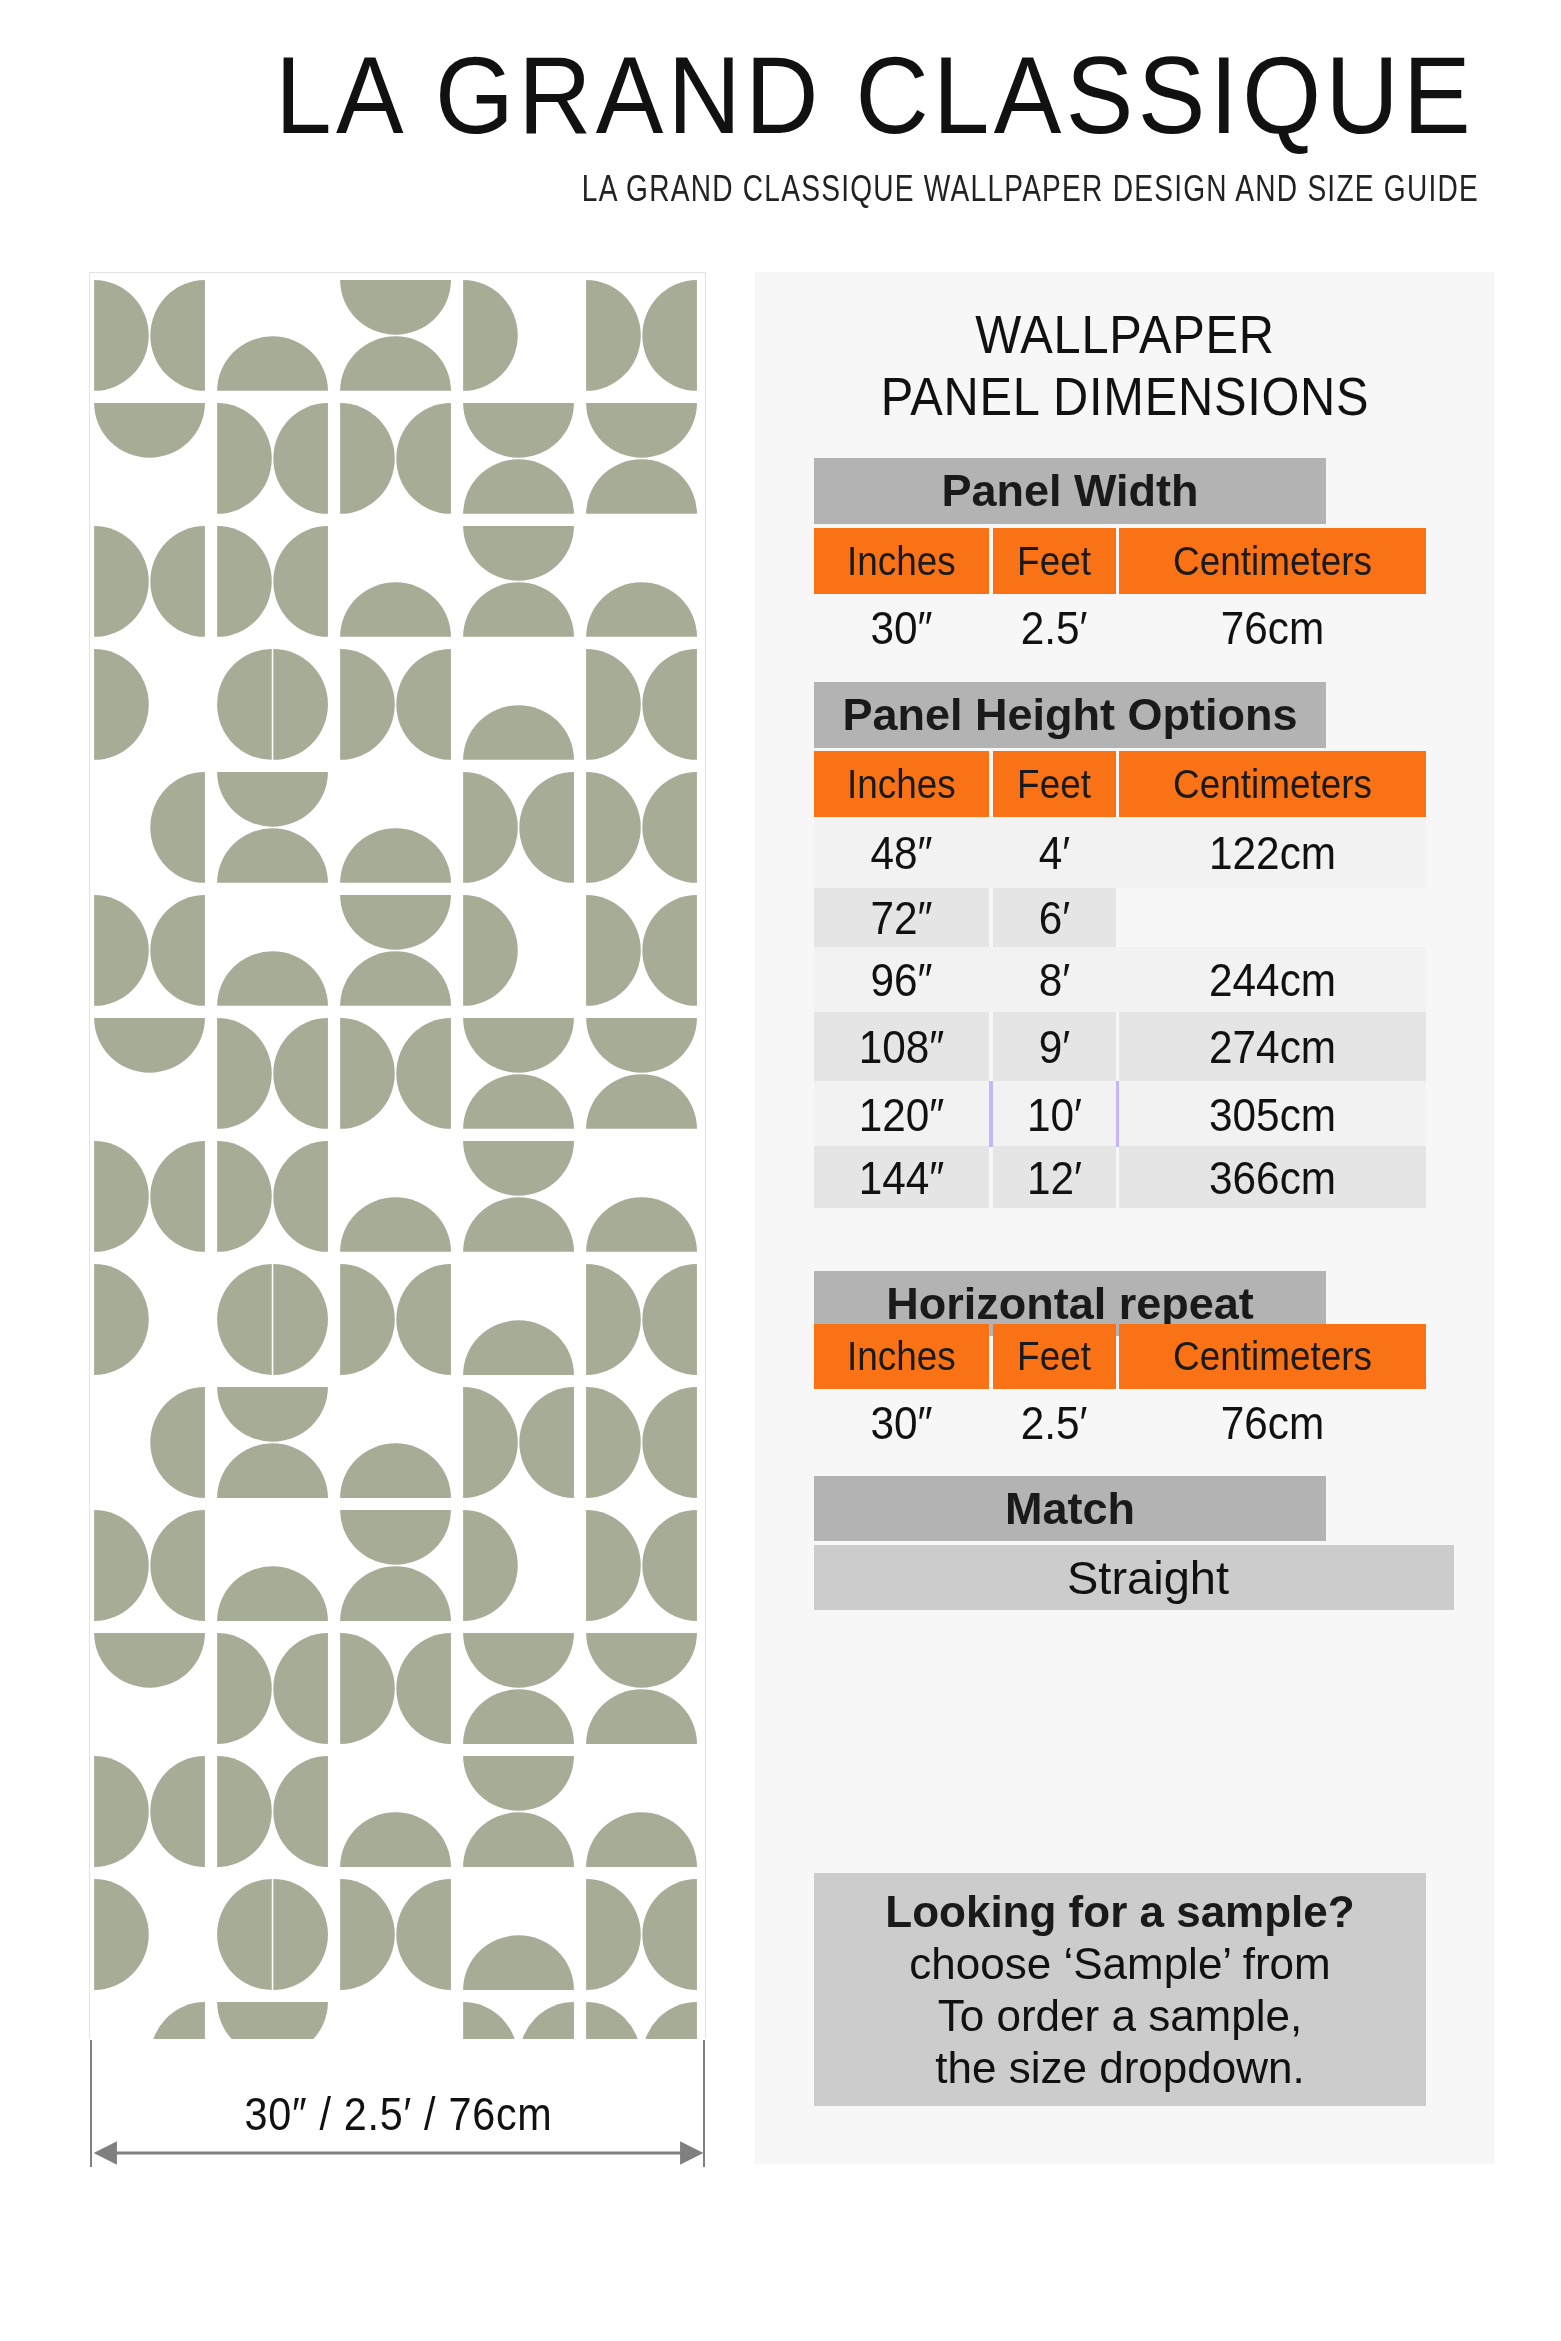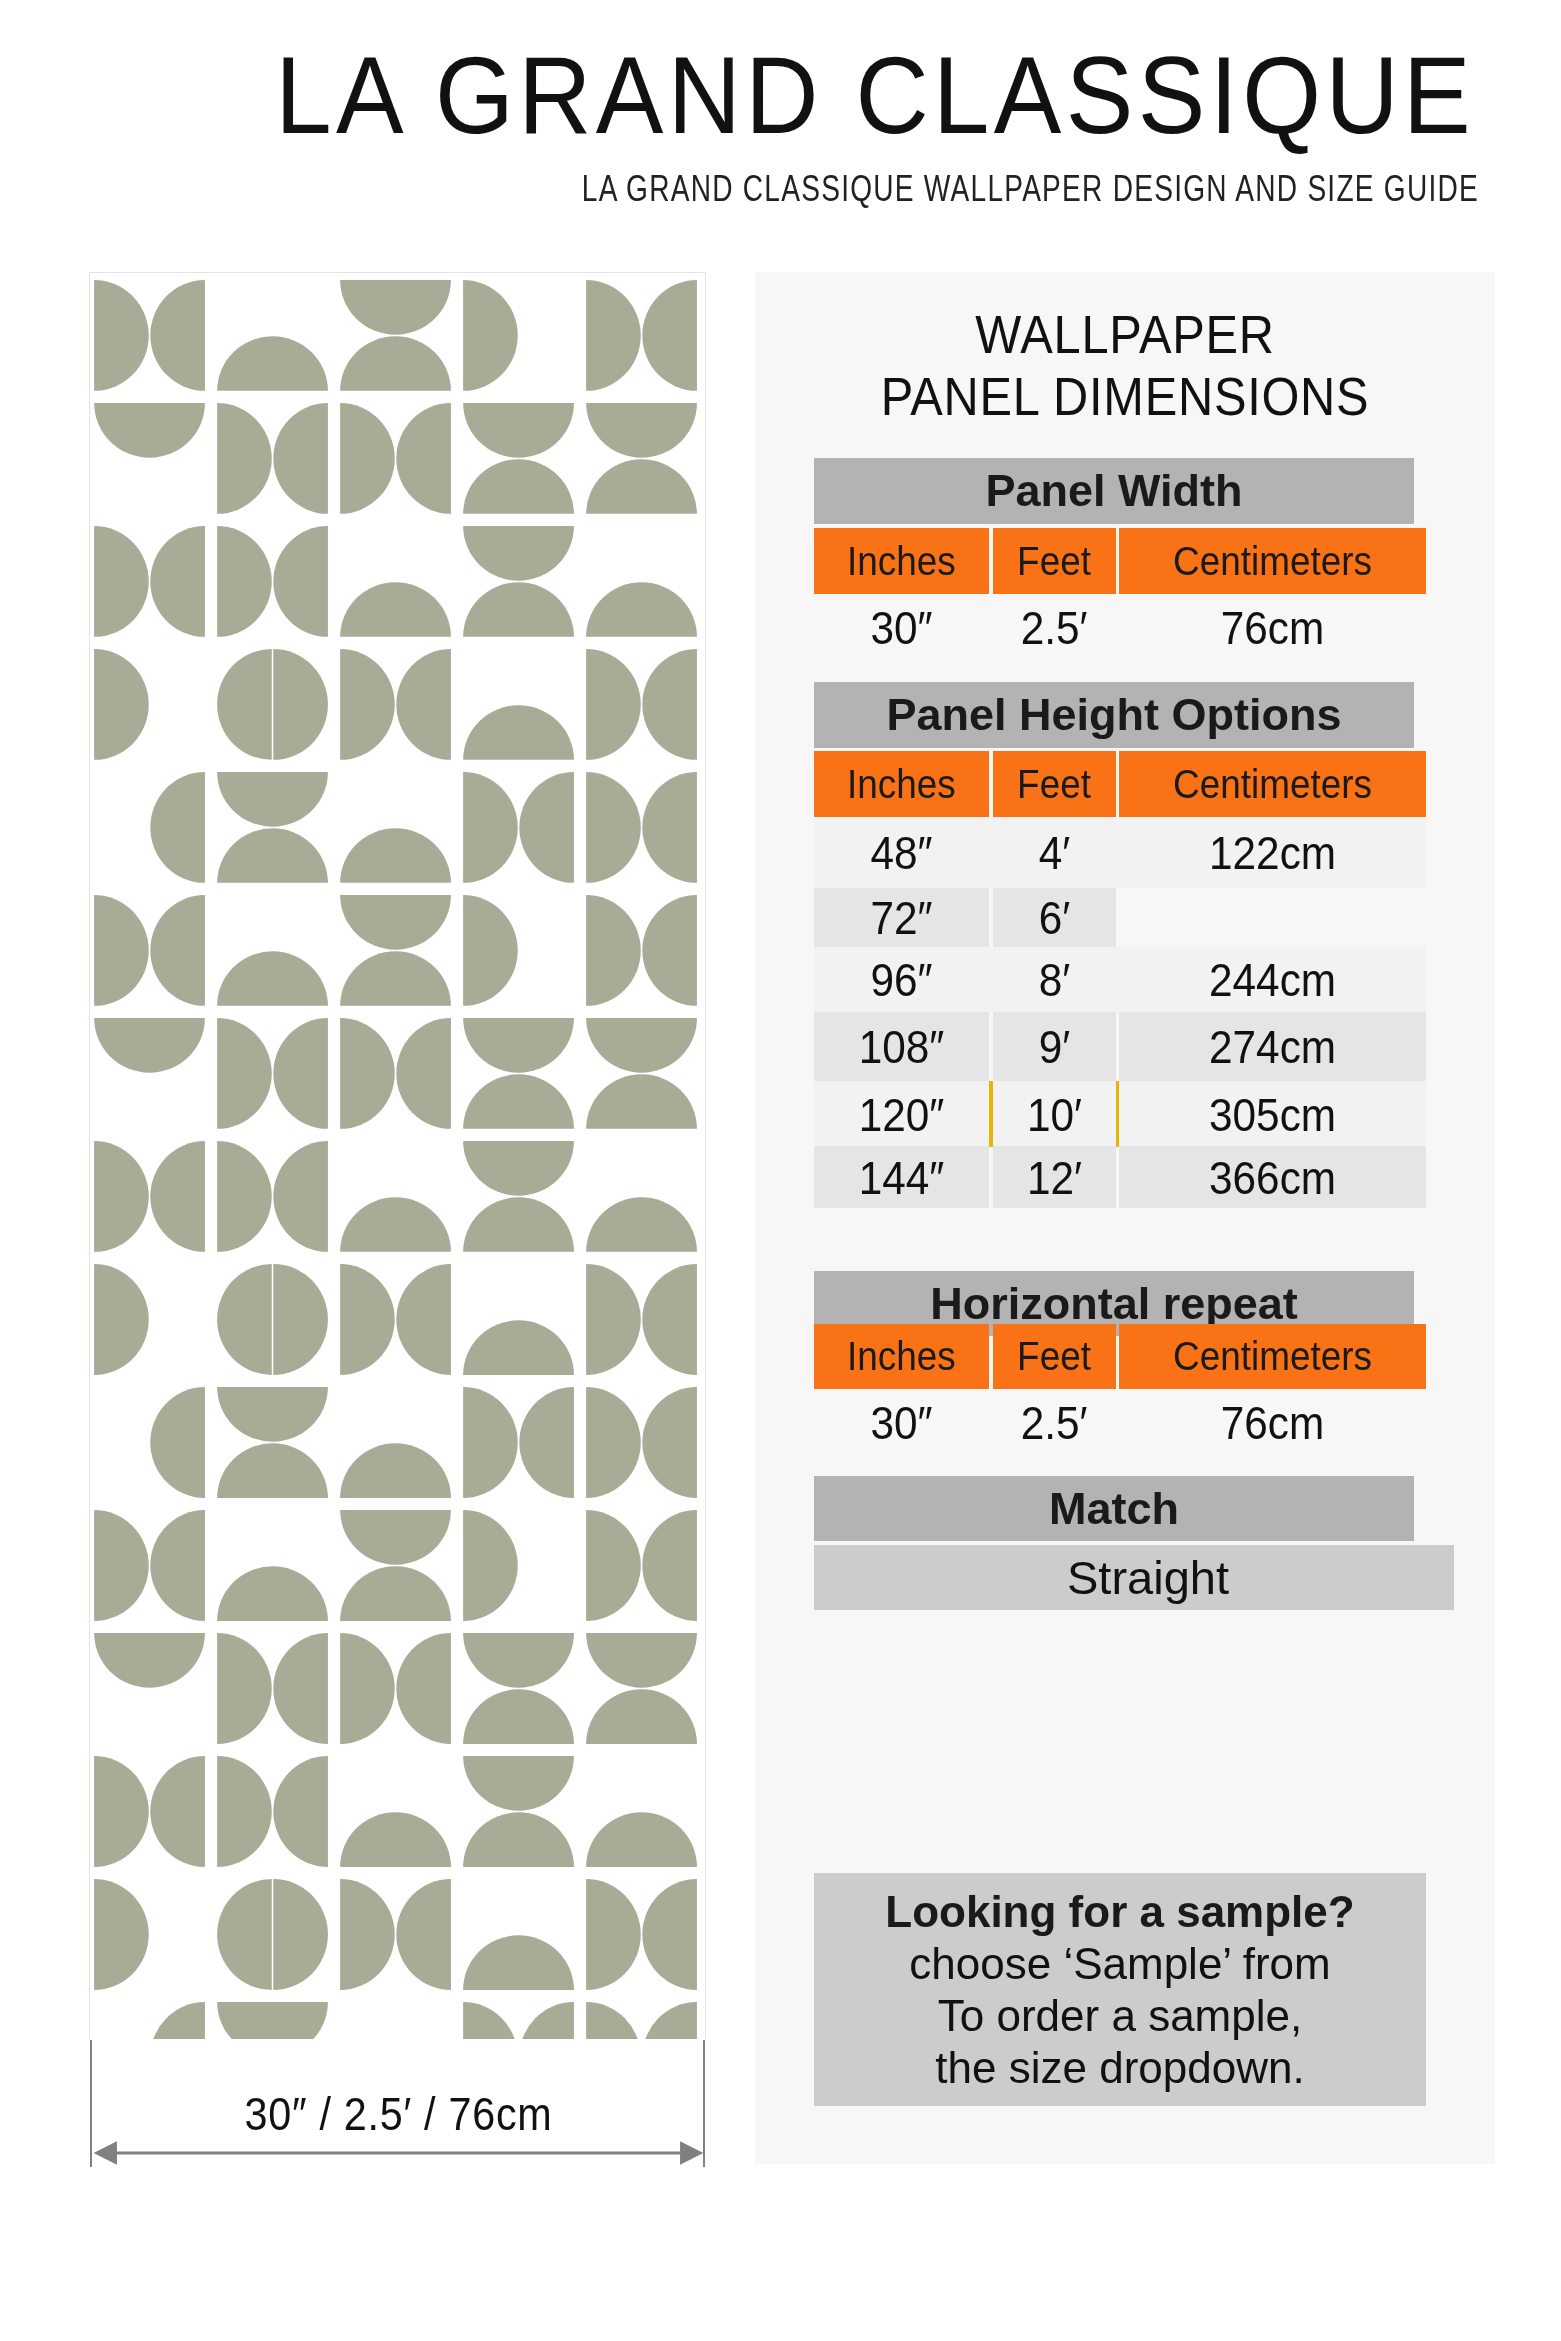--- a/index.html
+++ b/index.html
@@ -38,21 +38,21 @@
   .panel {
     left: 755px; top: 272px; width: 740px; height: 1892px; background: #f7f7f7;
   }
   .panel-title {
     left: 755px; width: 740px; top: 304px; text-align: center;
     font-size: 53px; line-height: 62px; letter-spacing: 0.8px; color: #111;
     transform: scaleX(0.92);
   }
   .tbl { left: 814px; width: 612px; }
   .hdr {
-    position: absolute; left: 0; width: 600px; background: #b3b3b3;
+    position: absolute; left: 0; width: 512px; background: #b3b3b3;
     text-align: center; font-weight: 700; font-size: 45px; color: #1a1a1a;
     display: flex; align-items: center; justify-content: center;
   }
   .row { position: absolute; left: 0; width: 612px; height: 66px; display: flex; }
   .cell {
     position: absolute; top: 0; height: 100%;
     display: flex; align-items: center; justify-content: center;
     font-size: 47px; color: #111; white-space: nowrap;
   }
   .c-in { left: 0; width: 175px; }
@@ -298,21 +298,21 @@
         <div class="cell c-in" style="background: rgb(229, 229, 229);">
           <span class="txt">108″</span>
         </div>
         <div class="cell c-ft" style="background: rgb(229, 229, 229);">
           <span class="txt">9′</span>
         </div>
         <div class="cell c-cm" style="background: rgb(229, 229, 229);">
           <span class="txt">274cm</span>
         </div>
       </div>
-      <div class="row" style="top: 399px; height: 66px; background: #eab308; text-align: center;">
+      <div class="row" style="top: 399px; height: 66px; background: #c4b5fd; text-align: center;">
         <div class="cell c-in" style="background: rgb(242, 242, 242); left: 0px;">
           <span class="txt">120″</span>
         </div>
         <div class="cell c-ft" style="background: rgb(242, 242, 242);">
           <span class="txt">10′</span>
         </div>
         <div class="cell c-cm" style="background: rgb(242, 242, 242);">
           <span class="txt">305cm</span>
         </div>
       </div>

